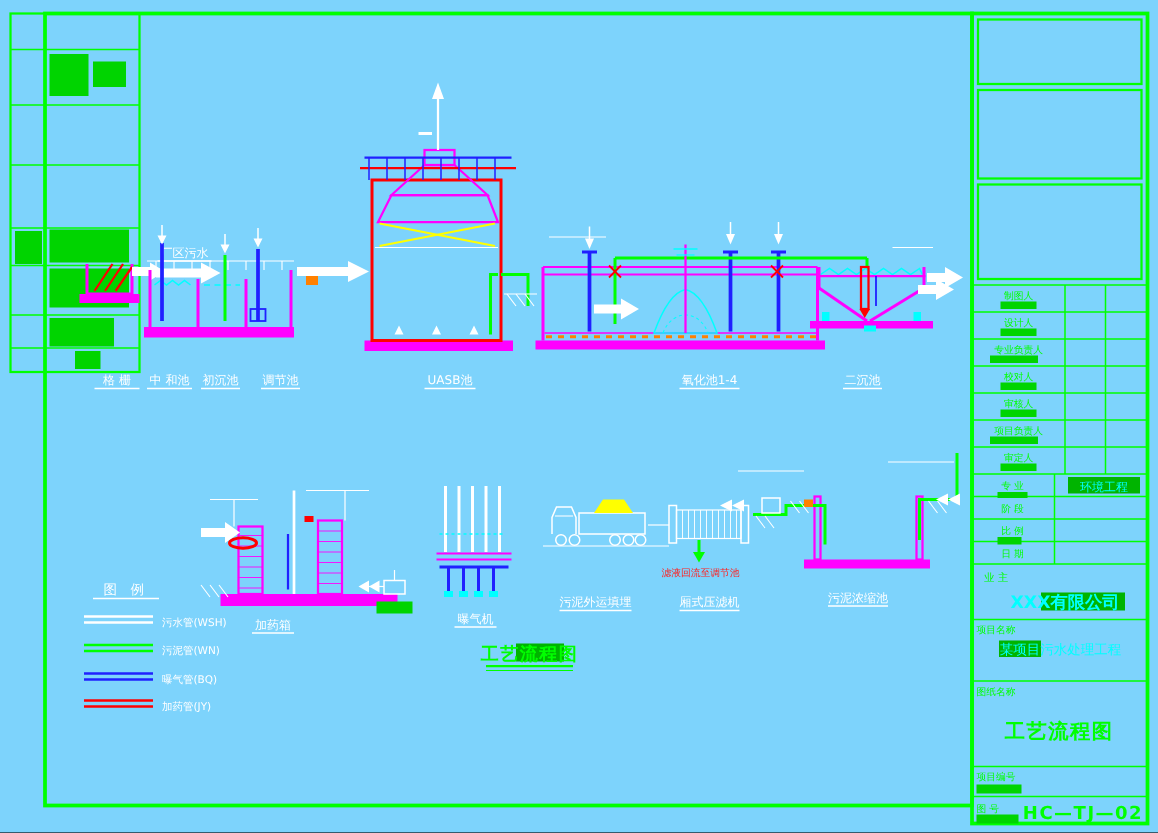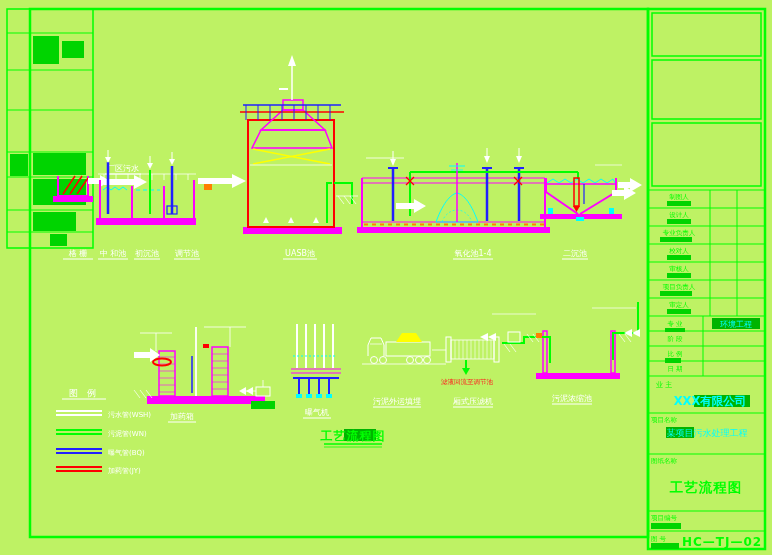--- a/index.html
+++ b/index.html
@@ -1,16 +1,16 @@
 <!DOCTYPE html>
 <html><head>
 <meta charset="utf-8">
 <style>
   html,body{margin:0;padding:0;background:#000;}
-  #page{position:relative;width:772px;height:555px;background:#bef264;overflow:hidden;}
+  #page{position:relative;width:772px;height:555px;background:#7dd3fc;overflow:hidden;}
   svg text{font-family:"DejaVu Sans","Liberation Sans",sans-serif;}
   .s6{font-size:6.5px}.s7{font-size:7px}.s8{font-size:8px}.s9{font-size:9px}
   .s11{font-size:11.5px;font-weight:bold}.s12{font-size:12px;font-weight:bold}.s13{font-size:13.5px;font-weight:bold}
   .tw{fill:#ffffff}.tg{fill:#00ff00}.tc{fill:#00ffff}.tr{fill:#ff2020}
   .mid{text-anchor:middle}
   .fr{stroke:#00ff00;fill:none}
   .mg{stroke:#ff00ff;fill:none}
   .wt{stroke:#ffffff;fill:none}
   .bl{stroke:#2020ff;fill:none}
   .gn{stroke:#00ff00;fill:none}

